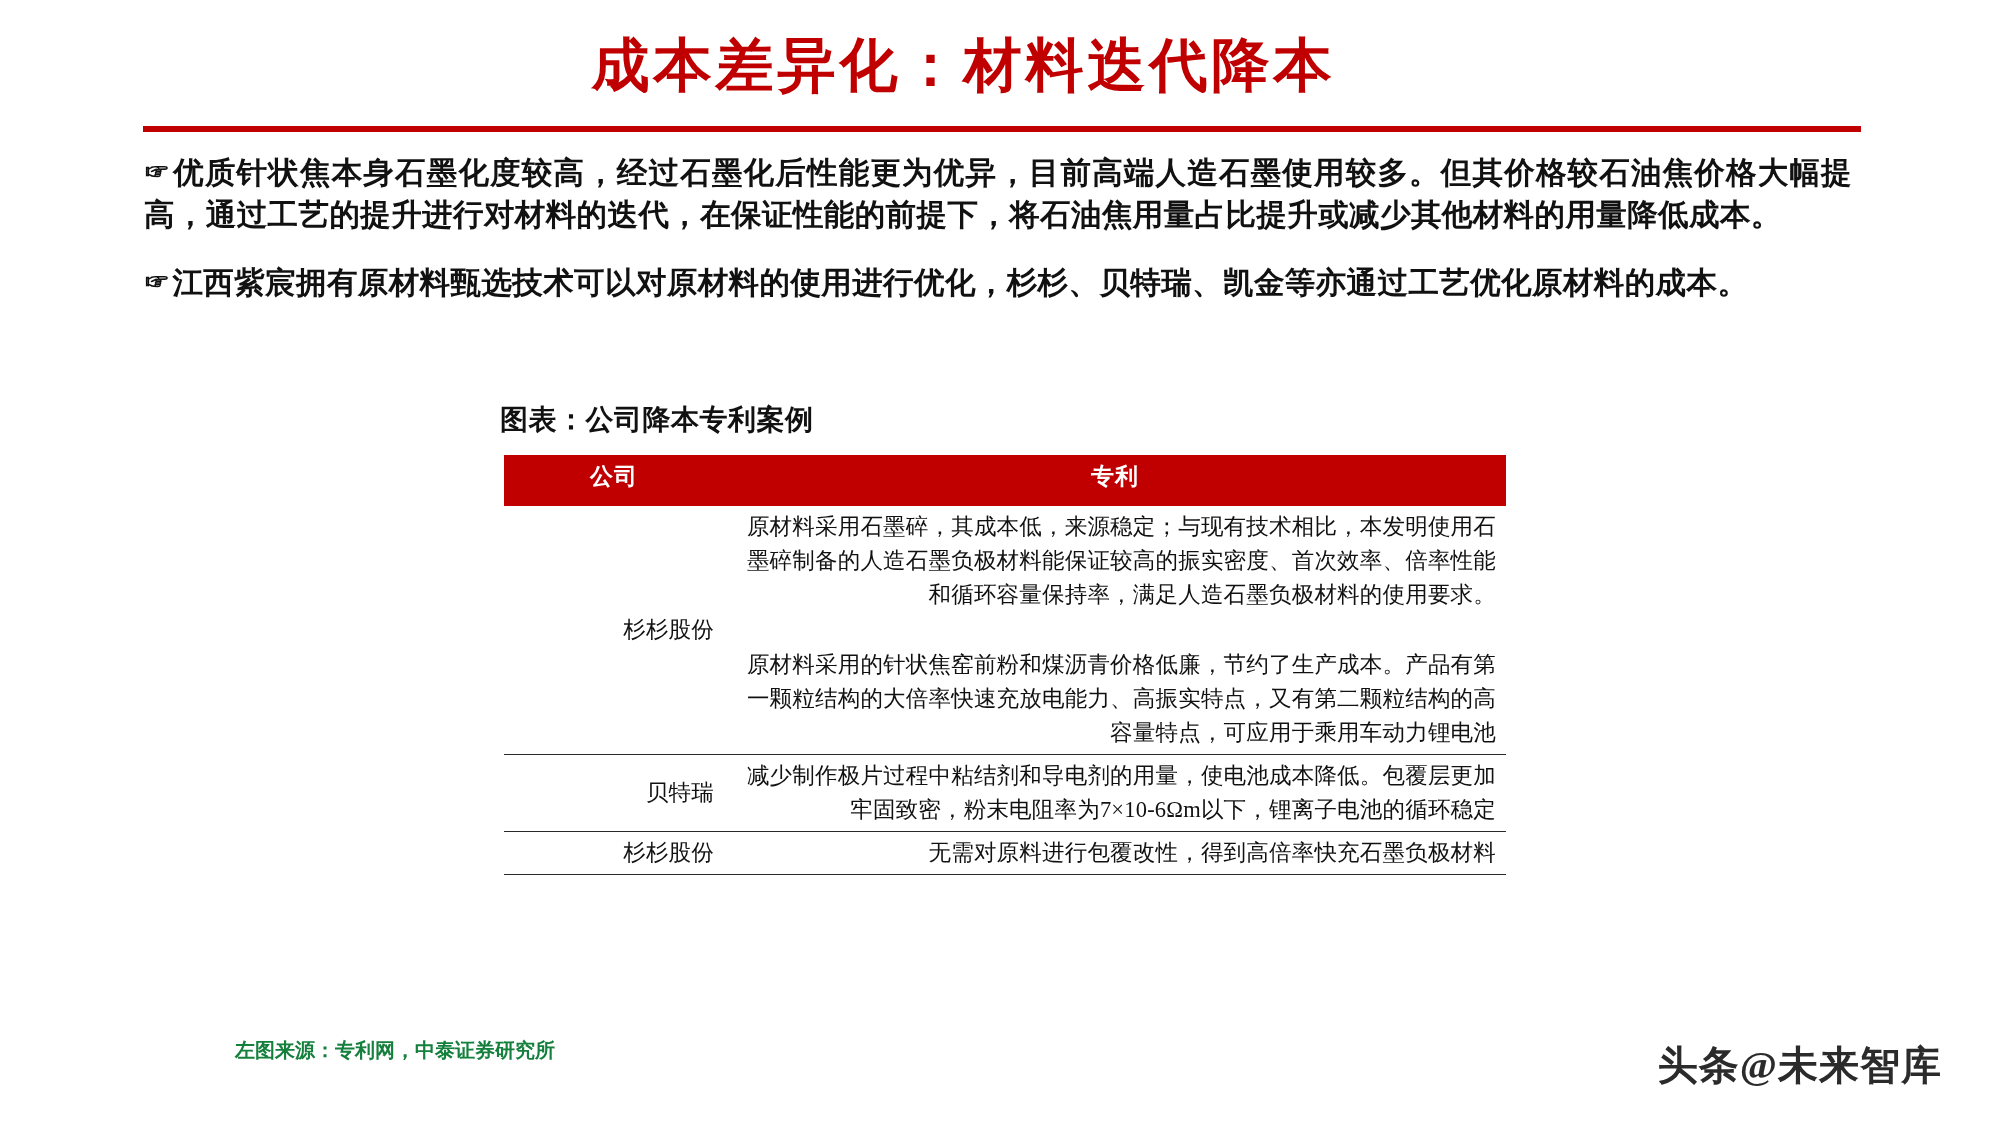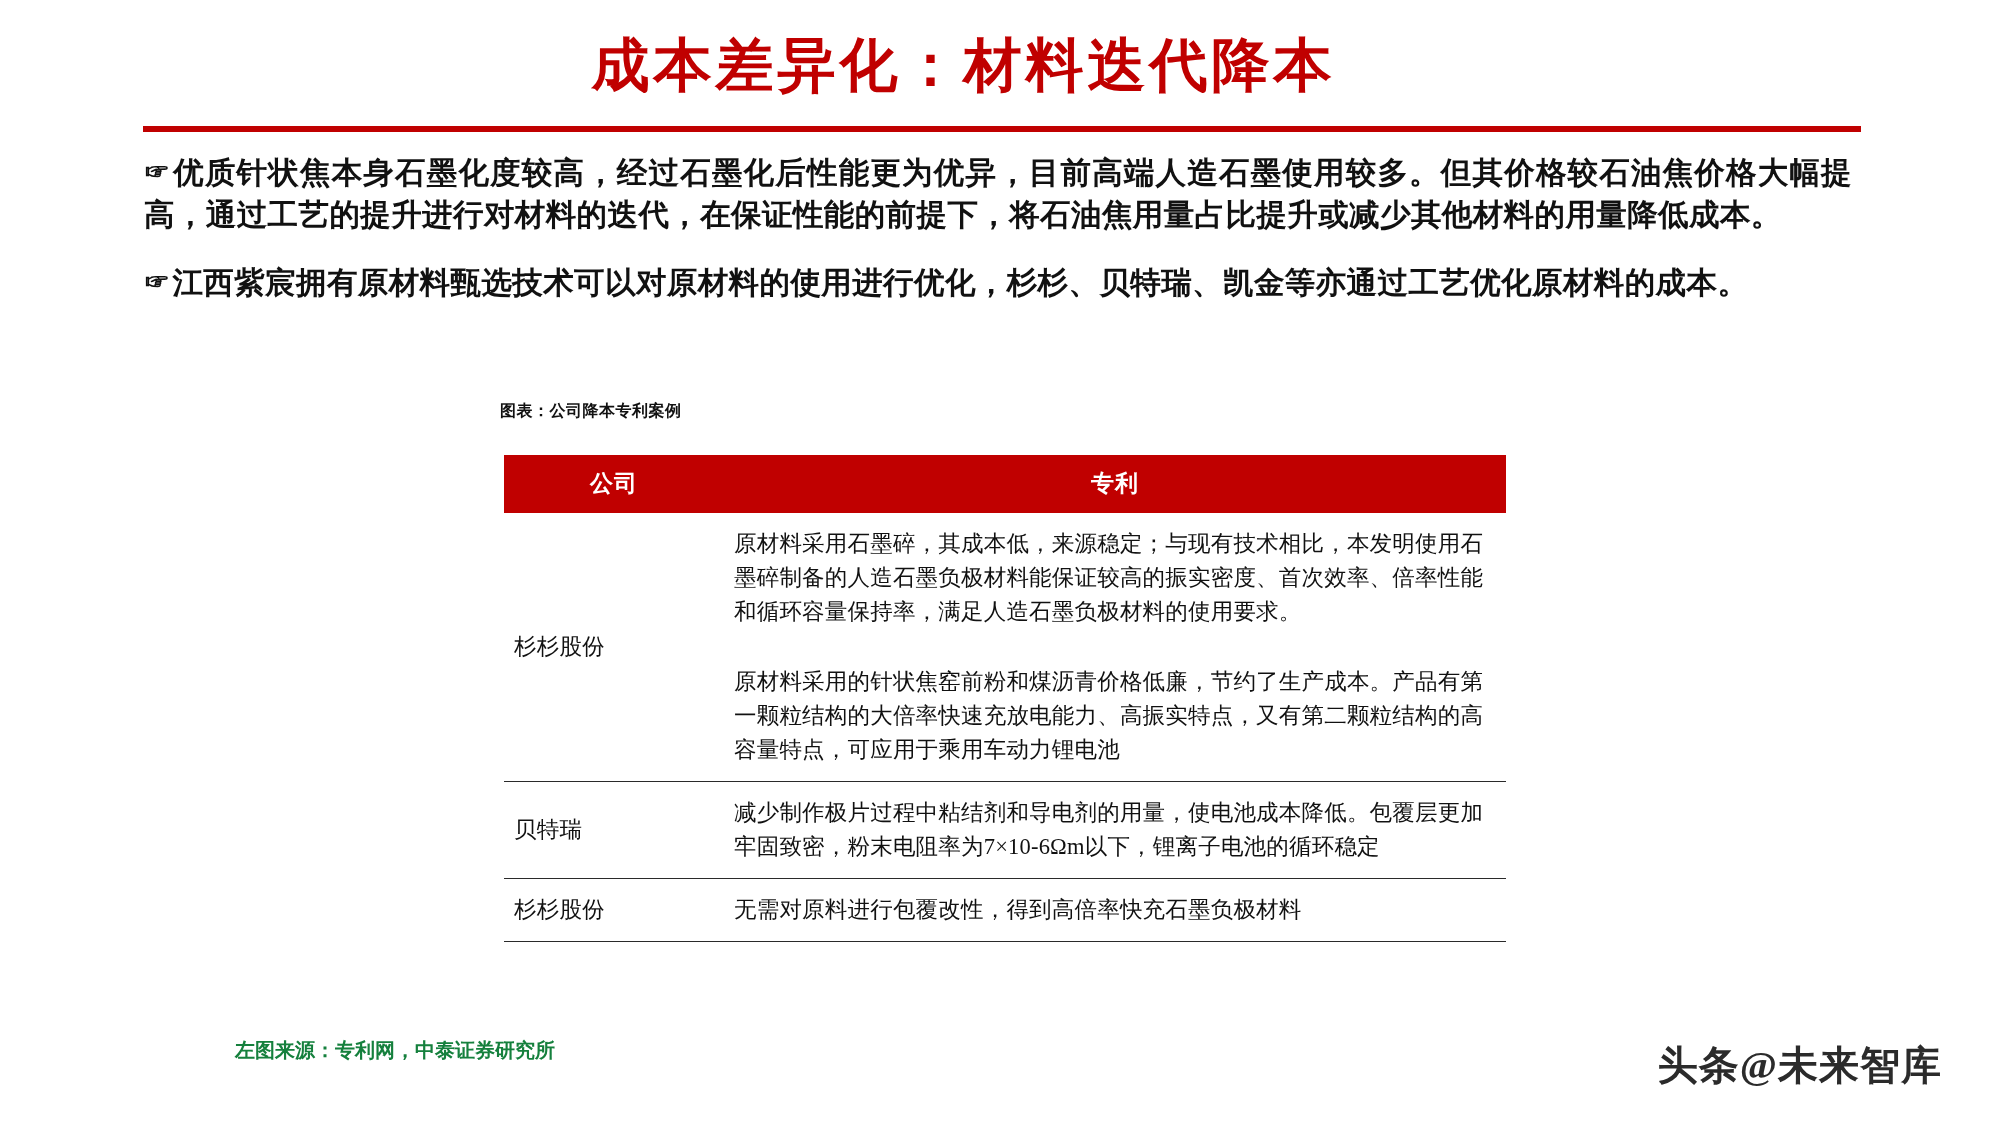--- a/index.html
+++ b/index.html
@@ -77,21 +77,21 @@
     color: #111111;
     margin-right: 2px;
     vertical-align: 2px;
   }
 
   
   .figure-caption {
     position: absolute;
     top: 401px;
     left: 500px;
-    font-size: 16px;
+    font-size: 28px;
     font-weight: bold;
     color: #111111;
     letter-spacing: 0.5px;
     white-space: nowrap;
     font-family: "Liberation Serif", "DejaVu Serif", serif;
   }
 
   
   .patent-table-wrap {
     position: absolute;
@@ -104,37 +104,37 @@
     border-collapse: collapse;
     width: 1002px;
     table-layout: fixed;
   }
 
   table.patent-table thead th {
     background: #c00000;
     color: #ffffff;
     font-size: 23px;
     font-weight: bold;
-    padding: 13px 0 14px 0;
+    padding: 6px 0 14px 0;
     text-align: center;
     letter-spacing: 1px;
     border: none;
     font-family: "Liberation Serif", "DejaVu Serif", serif;
   }
 
   th.col-company { width: 220px; }
   th.col-patent  { width: 782px; }
 
   table.patent-table tbody td {
     font-size: 22.5px;
     line-height: 34px;
     color: #111111;
-    text-align: left;
+    text-align: right;
     vertical-align: middle;
-    padding: 14px 10px;
+    padding: 4px 10px;
     font-family: "Liberation Serif", "DejaVu Serif", serif;
     letter-spacing: 0.2px;
   }
 
   td.company-cell {
     font-size: 23px;
     white-space: nowrap;
   }
 
   td.patent-cell p {

